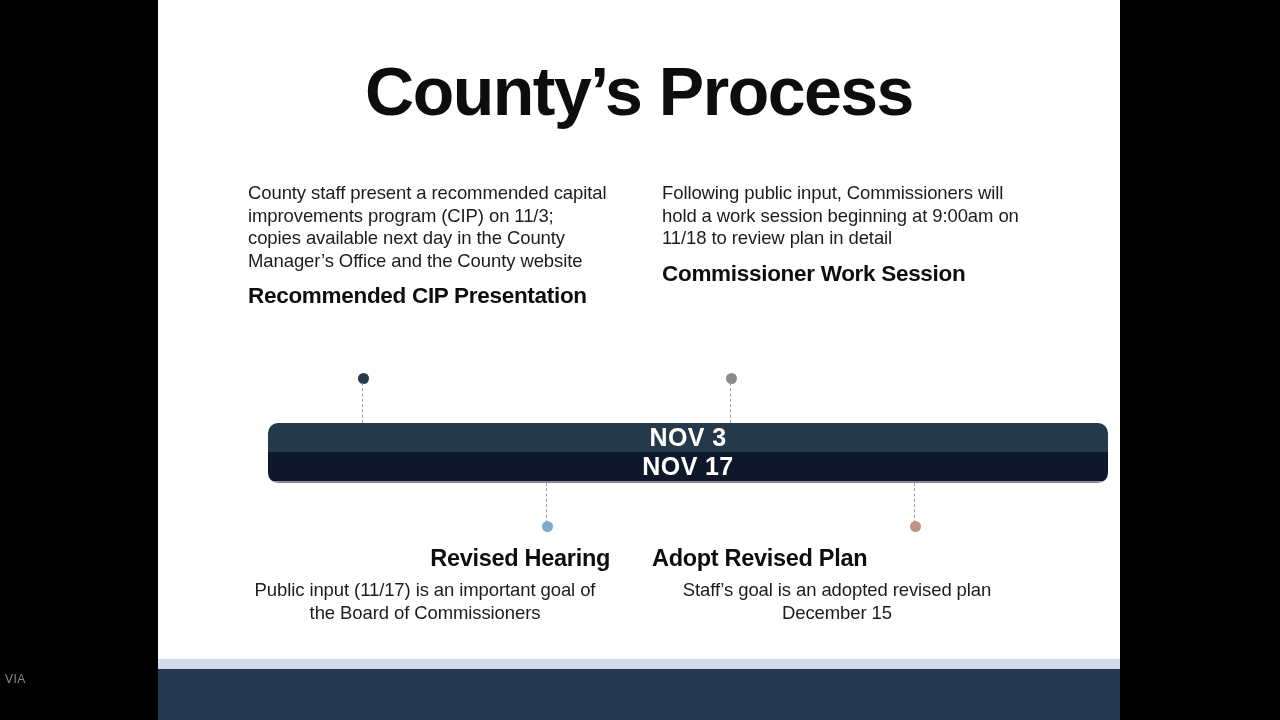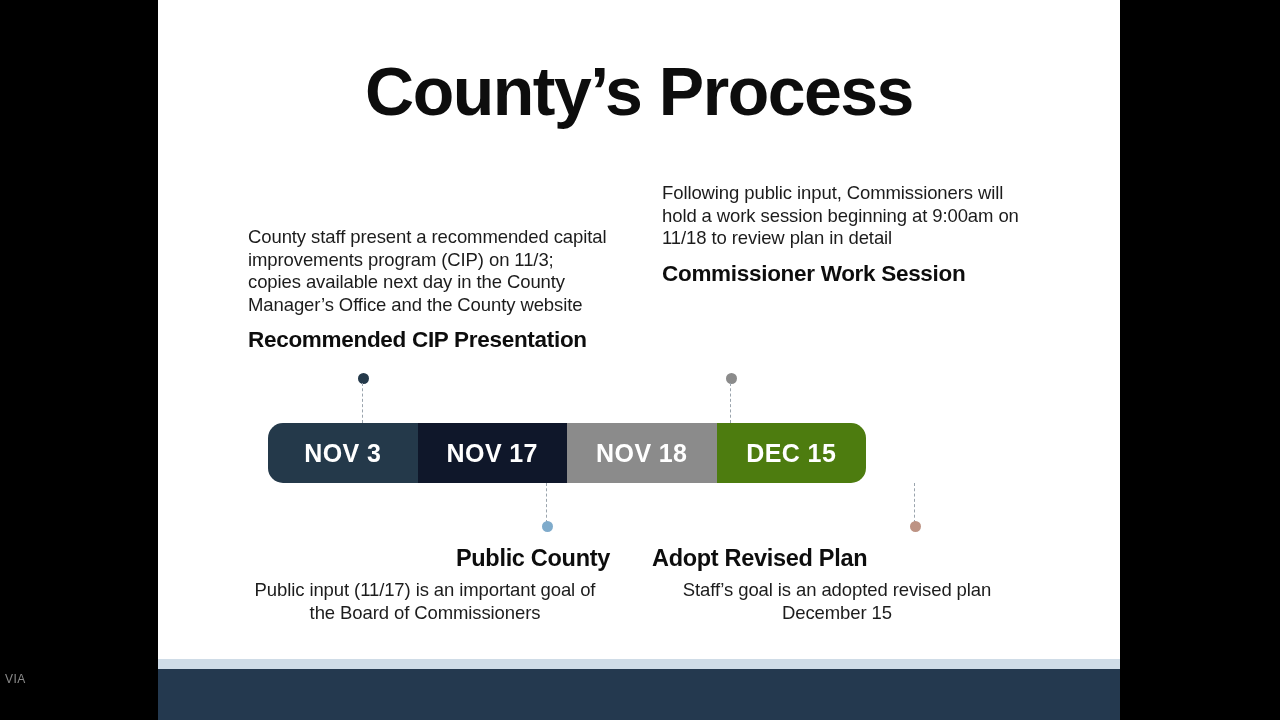--- a/index.html
+++ b/index.html
@@ -63,21 +63,21 @@
     white-space: nowrap;
   }
 
   
   .top-col {
     position: absolute;
     top: 182px;
     width: 360px;
     text-align: left;
   }
-  .top-col.left  { left: 90px; margin-top: 44px; }
+  .top-col.left  { left: 90px; }
   .top-col.right { left: 504px; }
 
   .body-text {
     font-family: "Liberation Sans", sans-serif;
     font-size: 18.5px;
     line-height: 22.6px;
     color: #1c1c1c;
     letter-spacing: -0.1px;
     margin: 0;
   }
@@ -127,25 +127,26 @@
     height: 40px;
     border-left: 1.6px dashed #9aa4ad;
   }
   .connector-down .dot { top: 38px; }
 
   
   #timeline-bar {
     position: absolute;
     left: 110px;
     top: 423px;
-    width: 598px;
+    width: 840px;
     height: 60px;
-    border-radius: 15px;
+    border-radius: 10px;
     overflow: hidden;
     display: flex;
+    flex-direction: column;
   }
   .segment {
     flex: 1 1 0;
     display: flex;
     align-items: center;
     justify-content: center;
     font-family: "Liberation Sans", sans-serif;
     font-weight: bold;
     font-size: 25px;
     letter-spacing: 0.4px;
@@ -236,21 +237,21 @@
     <div class="connector-down" id="conn-dn-1" style="left:388px; top:483px;">
       <div class="stem" style="border-left-color: rgb(154, 164, 173);"></div>
       <div class="dot" id="dot-dn-1" style="background: rgb(127, 171, 203);"></div>
     </div>
     <div class="connector-down" id="conn-dn-2" style="left:756px; top:483px;">
       <div class="stem" style="border-left-color: rgb(154, 164, 173);"></div>
       <div class="dot" id="dot-dn-2" style="background: rgb(189, 147, 132);"></div>
     </div>
 
     <div class="bottom-col left">
-      <p class="heading">Public County</p>
+      <p class="heading">Revised Hearing</p>
       <p class="body-text">Public input (11/17) is an important goal of the Board of Commissioners</p>
     </div>
 
     <div class="bottom-col right">
       <p class="heading">Adopt Revised Plan</p>
       <p class="body-text">Staff’s goal is an adopted revised plan December 15</p>
     </div>
 
     <div id="footer-strip" style="background: rgb(207, 220, 231);"></div>
     <div id="footer-band" style="background: rgb(36, 57, 79);"></div>

